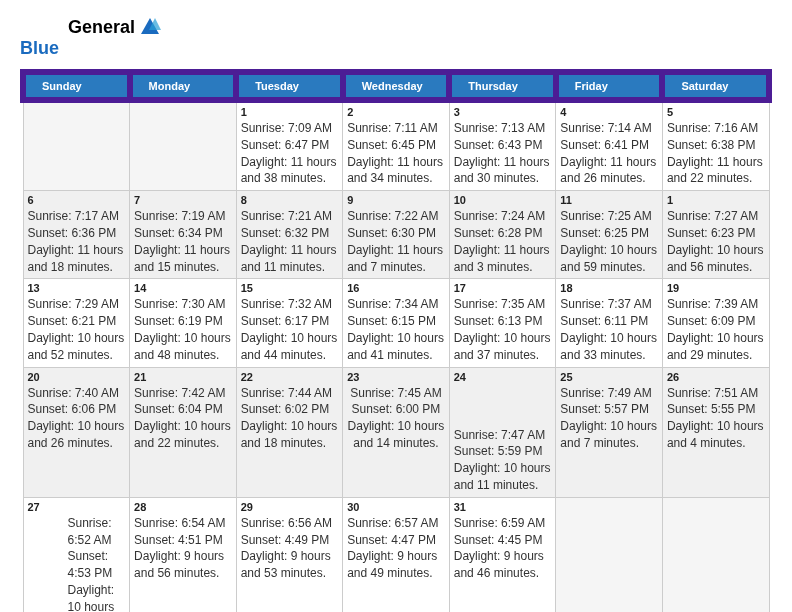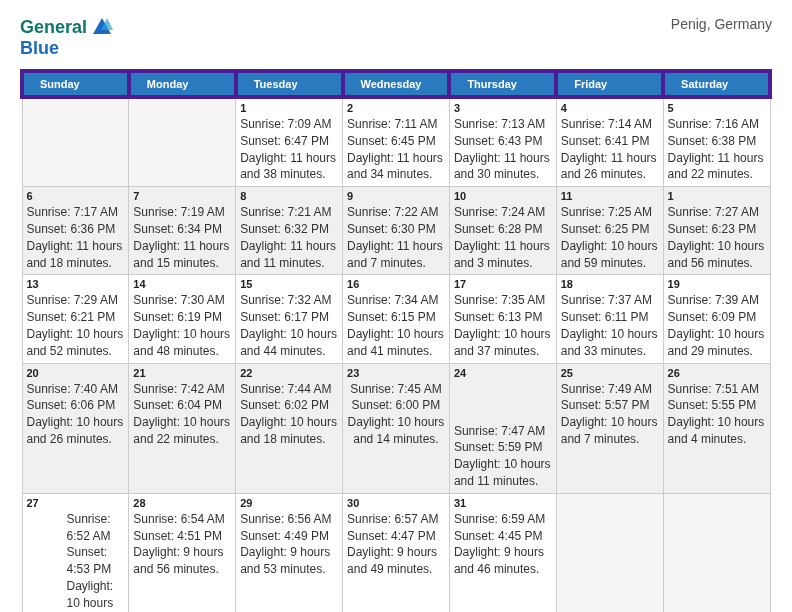--- a/index.html
+++ b/index.html
@@ -29,21 +29,22 @@
       align-items: flex-start;
     }
     .logo-text {
       display: flex;
       align-items: center;
       gap: 2px;
     }
     .logo-general {
       font-size: 18px;
       font-weight: bold;
-      color: #0f766e;
+      color: #000000;
+      margin-left: 48px;
     }
     .logo-blue {
       font-size: 18px;
       font-weight: bold;
       color: #1a6bbf;
     }
     .logo-icon {
       width: 22px;
       height: 22px;
       margin-left: 2px;
@@ -68,21 +69,21 @@
       width: 100%;
       table-layout: fixed;
     }
     .calendar th {
       background: #2a7abf;
       color: #fff;
       font-size: 11px;
       font-weight: bold;
       padding: 5px 16px;
       text-align: left;
-      border: 4px solid #4c1d95;
+      border: 6px solid #4c1d95;
     }
     .calendar td {
       vertical-align: top;
       border: 1px solid #ccc;
       padding: 3px 4px;
       font-size: 9px;
       color: #333;
       height: 82px;
     }
     .calendar td.empty {
@@ -113,21 +114,20 @@
       <div class="logo-text">
         <span class="logo-general">General</span>
         <svg class="logo-icon" viewBox="0 0 22 22">
           <polygon points="11,2 20,18 2,18" fill="#1a6bbf"></polygon>
           <polygon points="16,2 22,14 10,14" fill="#2a9fd6" opacity="0.7"></polygon>
         </svg>
       </div>
       <span class="logo-blue">Blue</span>
     </div>
     <div class="title-block">
-      <div class="location">Penig, Germany</div>
     </div>
   </div>
 
   <table class="calendar">
     <thead>
       <tr>
       <th>Sunday</th>
           <th>Monday</th>
           <th>Tuesday</th>
           <th>Wednesday</th>

